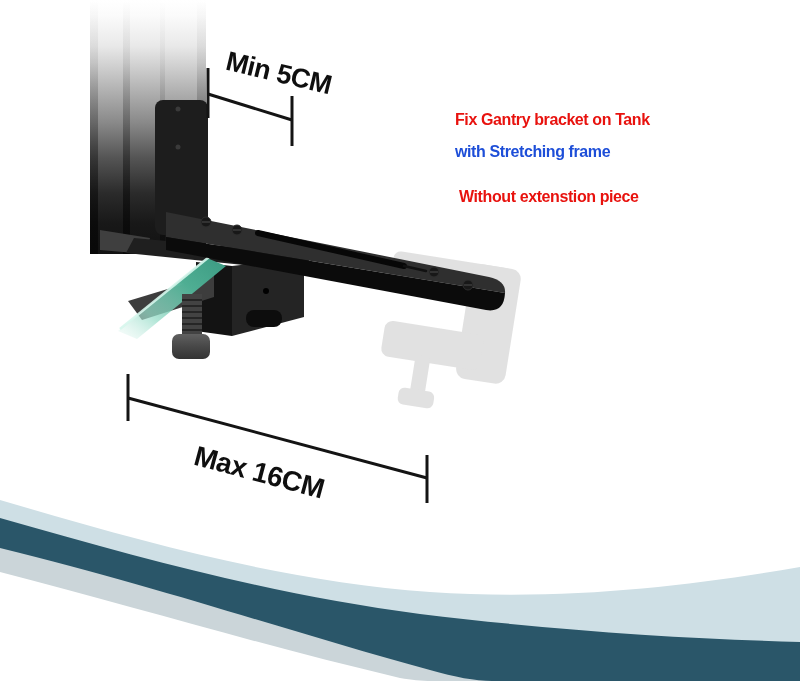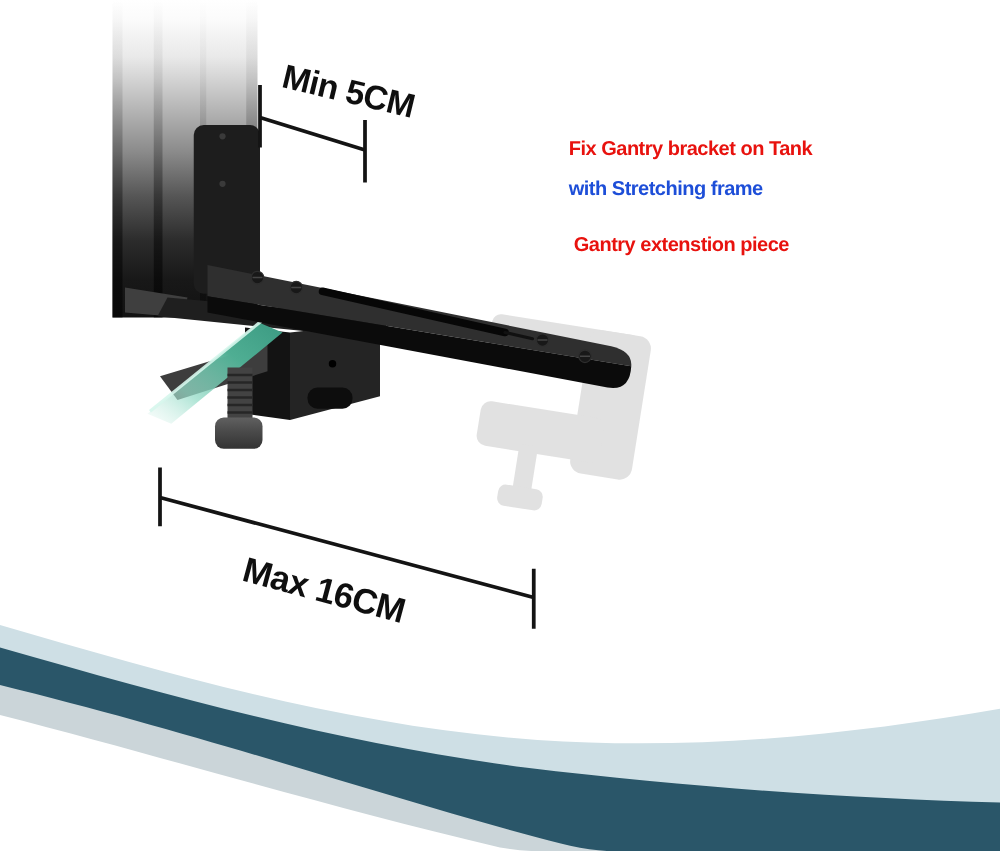--- a/index.html
+++ b/index.html
@@ -146,15 +146,15 @@
       <line x1="128" y1="398" x2="427" y2="478"></line>
       <line x1="427" y1="455" x2="427" y2="503"></line>
     </g>
   </svg>
 
   <div class="label min">Min 5CM</div>
   <div class="label max">Max 16CM</div>
 
   <div class="red-text red-line1" style="color: rgb(232, 18, 14);">Fix Gantry bracket on Tank</div>
   <div class="red-text red-line2" style="color: #1d4ed8;">with Stretching frame</div>
-  <div class="red-text red-sub" style="color: rgb(232, 18, 14);">Gantry extenstion piece</div>
+  <div class="red-text red-sub" style="color: rgb(232, 18, 14);">Without extenstion piece</div>
 
 </div>
 
 </body></html>

